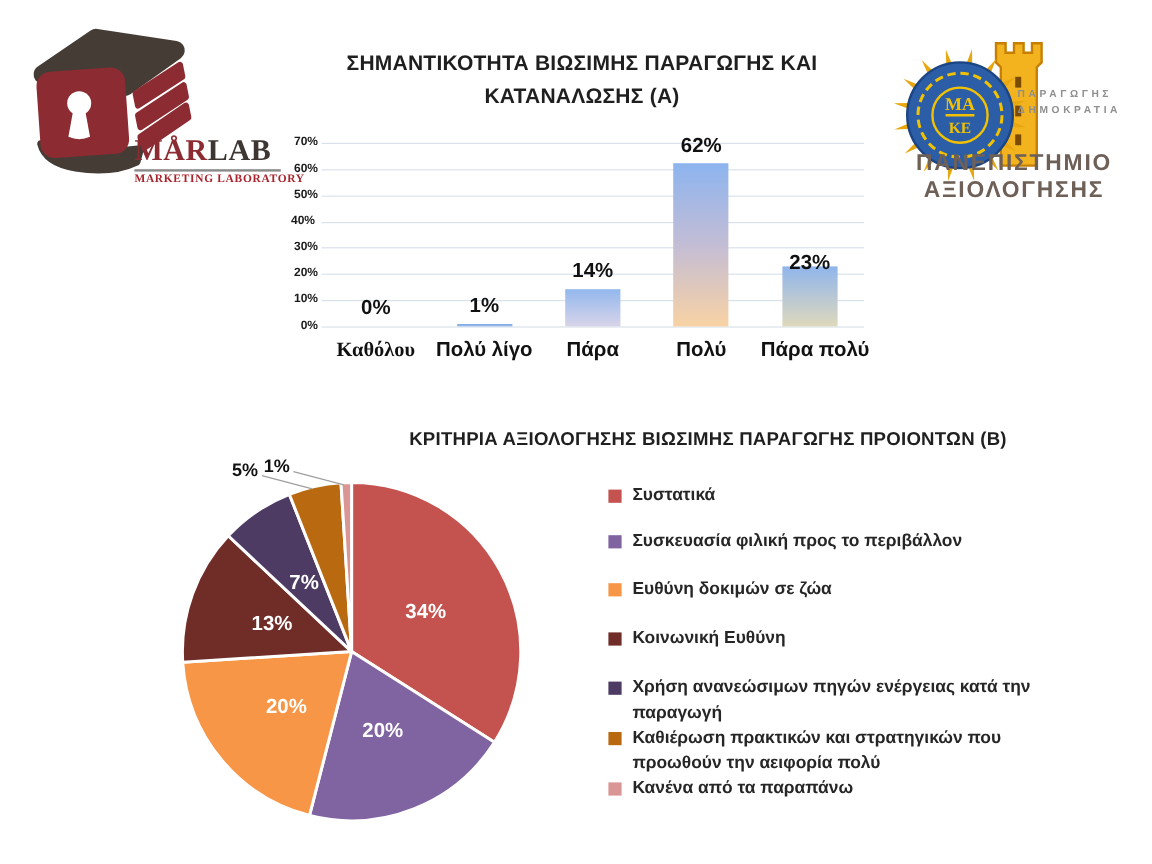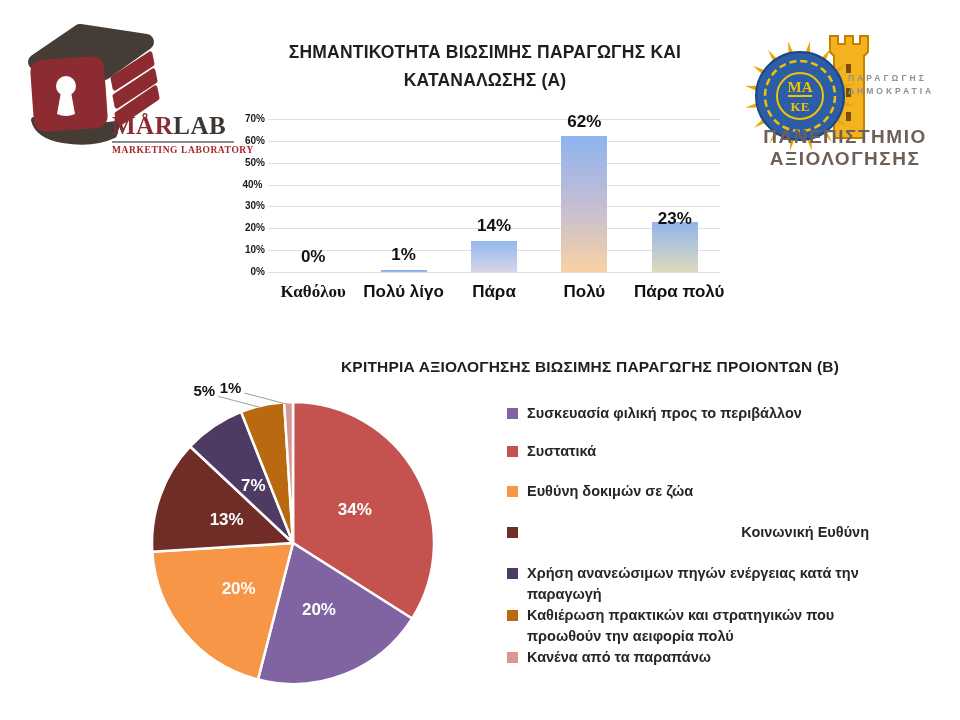--- a/index.html
+++ b/index.html
@@ -28,21 +28,21 @@
                 font-family:"Liberation Sans",sans-serif;}
   .pie-label-out{font-size:15px;font-weight:bold;fill:#111111;
                  font-family:"Liberation Sans",sans-serif;}
 
   
   #pie-legend{left:505px;top:403px;width:420px;}
   .legend-item{display:flex;align-items:flex-start;}
   .legend-item:nth-child(1){margin-bottom:17px;}
   .legend-item:nth-child(2){margin-bottom:19px;}
   .legend-item:nth-child(3){margin-bottom:20px;}
-  .legend-item:nth-child(4){margin-bottom:20px;text-align:right;}
+  .legend-item:nth-child(4){margin-bottom:20px;}
   .legend-marker{width:11px;height:11px;flex:0 0 11px;margin:5px 9px 0 2px;}
   .legend-label{width:342px;font-size:14.5px;font-weight:bold;color:#262626;line-height:21px;}
 
   
   #marlab-logo{left:18px;top:20px;width:215px;height:155px;}
   #marlab-text{position:absolute;left:94px;top:93px;width:122px;}
   #marlab-name{font-family:Liberation Serif, serif;font-weight:bold;font-size:25px;
                line-height:26px;letter-spacing:.5px;white-space:nowrap;}
   #marlab-name .red{color:#8c2b31;}
   #marlab-name .dark{color:#3e3632;}
@@ -184,28 +184,28 @@
     <path d="M 163 168 L 111.09443807146042 36.90151548975655 A 141 141 0 0 1 154.14653674636682 27.278231291613707 Z" fill="#b96a10" stroke="#ffffff" stroke-width="2.5" stroke-linejoin="round"></path>
     <line x1="88.24180296308751" y1="21.3957365666366" x2="130.2418029630875" y2="32.3957365666366" stroke="#9f9f9f" stroke-width="1"></line>
     <text x="74.24180296308751" y="21.3957365666366" text-anchor="middle" class="pie-label-out">5%</text>
     <path d="M 163 168 L 154.14653674636682 27.278231291613707 A 141 141 0 0 1 162.99999999999997 27 Z" fill="#d99694" stroke="#ffffff" stroke-width="2.5" stroke-linejoin="round"></path>
     <line x1="114.5710829699839" y1="18.06957498843184" x2="156.5710829699839" y2="29.06957498843184" stroke="#9f9f9f" stroke-width="1"></line>
     <text x="100.5710829699839" y="18.06957498843184" text-anchor="middle" class="pie-label-out">1%</text>
   </svg>
 
 <div id="pie-legend" class="abs">
     <div class="legend-item">
+      <div class="legend-marker" style="background: rgb(196, 83, 79);"></div>
+      <div class="legend-label">Συστατικά</div>
+    </div>
+    <div class="legend-item">
       <div class="legend-marker" style="background: rgb(128, 100, 162);"></div>
       <div class="legend-label">Συσκευασία φιλική προς το περιβάλλον</div>
     </div>
     <div class="legend-item">
-      <div class="legend-marker" style="background: rgb(196, 83, 79);"></div>
-      <div class="legend-label">Συστατικά</div>
-    </div>
-    <div class="legend-item">
       <div class="legend-marker" style="background: rgb(247, 150, 70);"></div>
       <div class="legend-label">Ευθύνη δοκιμών σε ζώα</div>
     </div>
     <div class="legend-item">
       <div class="legend-marker" style="background: rgb(112, 45, 40);"></div>
       <div class="legend-label">Κοινωνική Ευθύνη</div>
     </div>
     <div class="legend-item">
       <div class="legend-marker" style="background: rgb(78, 59, 99);"></div>
       <div class="legend-label">Χρήση ανανεώσιμων πηγών ενέργειας κατά την παραγωγή</div>

